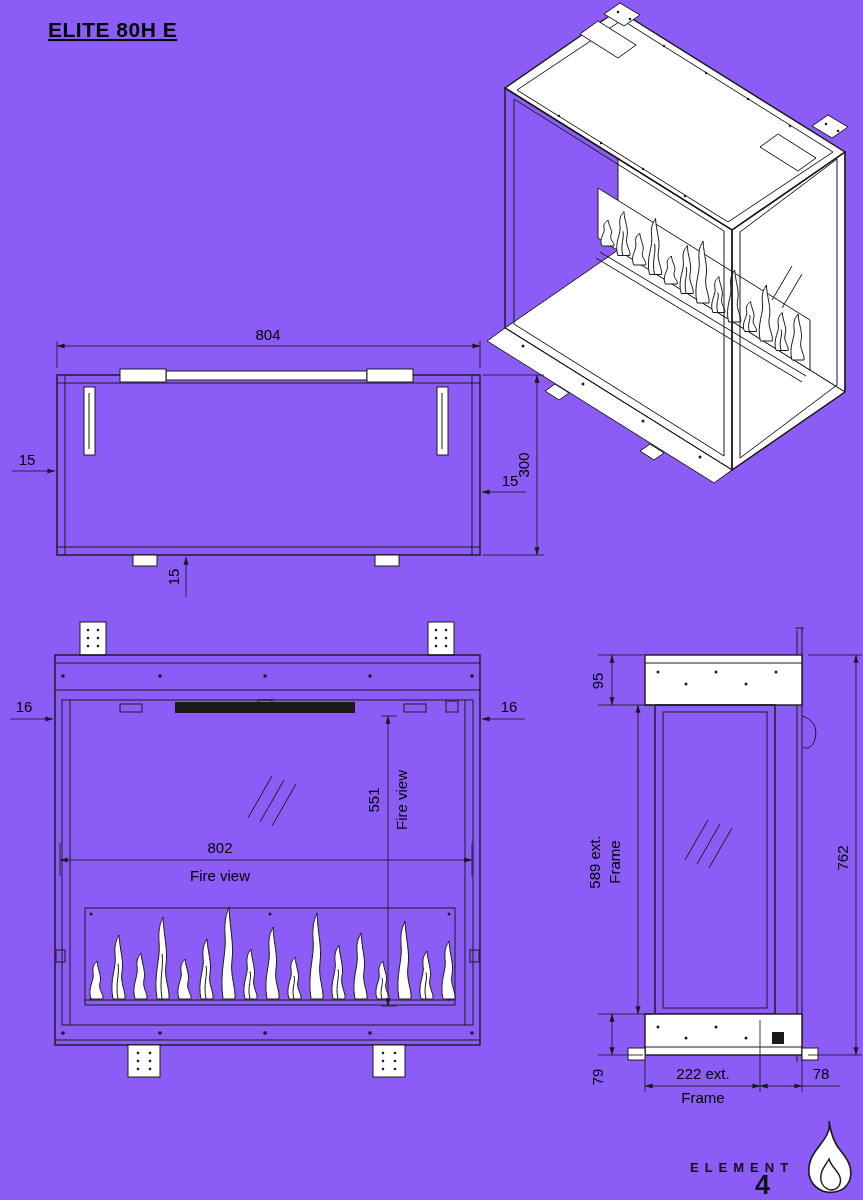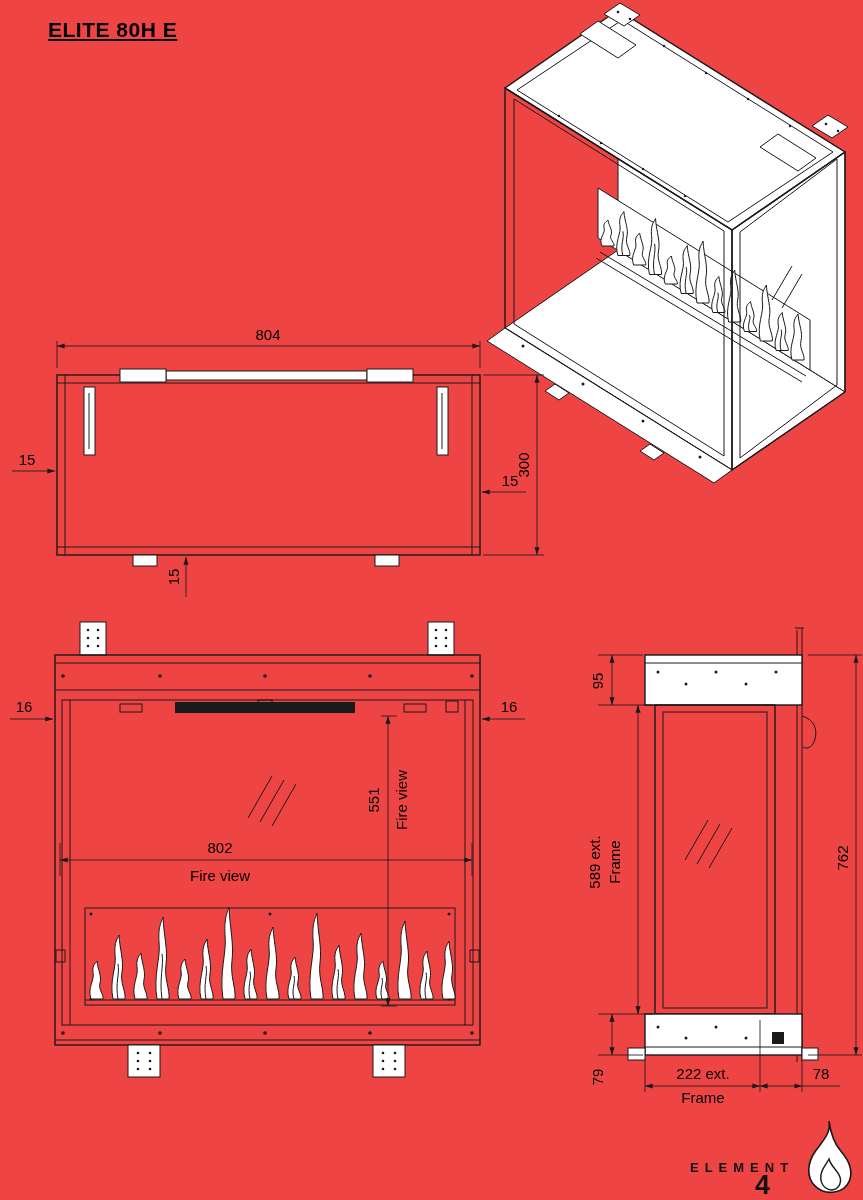--- a/index.html
+++ b/index.html
@@ -1,17 +1,17 @@
 <!DOCTYPE html>
 <html><head>
 <meta charset="utf-8">
 <style>
   *{margin:0;padding:0;box-sizing:border-box}
   html,body{background:#fff}
-  .canvas{position:relative;width:863px;height:1200px;background:#ef4444;overflow:hidden;
+  .canvas{position:relative;width:863px;height:1200px;background:#8b5cf6;overflow:hidden;
           font-family:"Liberation Sans",sans-serif;color:#000}
   .title{position:absolute;left:48px;top:18px;font-size:21px;font-weight:bold;
          text-decoration:underline;letter-spacing:.5px}
   svg.drawing{position:absolute;left:0;top:0}
   .ln{stroke:#1a1a1a;stroke-width:1;fill:none}
   .lnt{stroke:#1a1a1a;stroke-width:1.4;fill:none}
   .fw{fill:#fff;stroke:#1a1a1a;stroke-width:1}
   .fw2{fill:#fff;stroke:#1a1a1a;stroke-width:1.4}
   .dim{stroke:#1a1a1a;stroke-width:.85;fill:none}
   .dim-t{font-size:15px;fill:#000;text-anchor:middle;font-family:"Liberation Sans",sans-serif}

